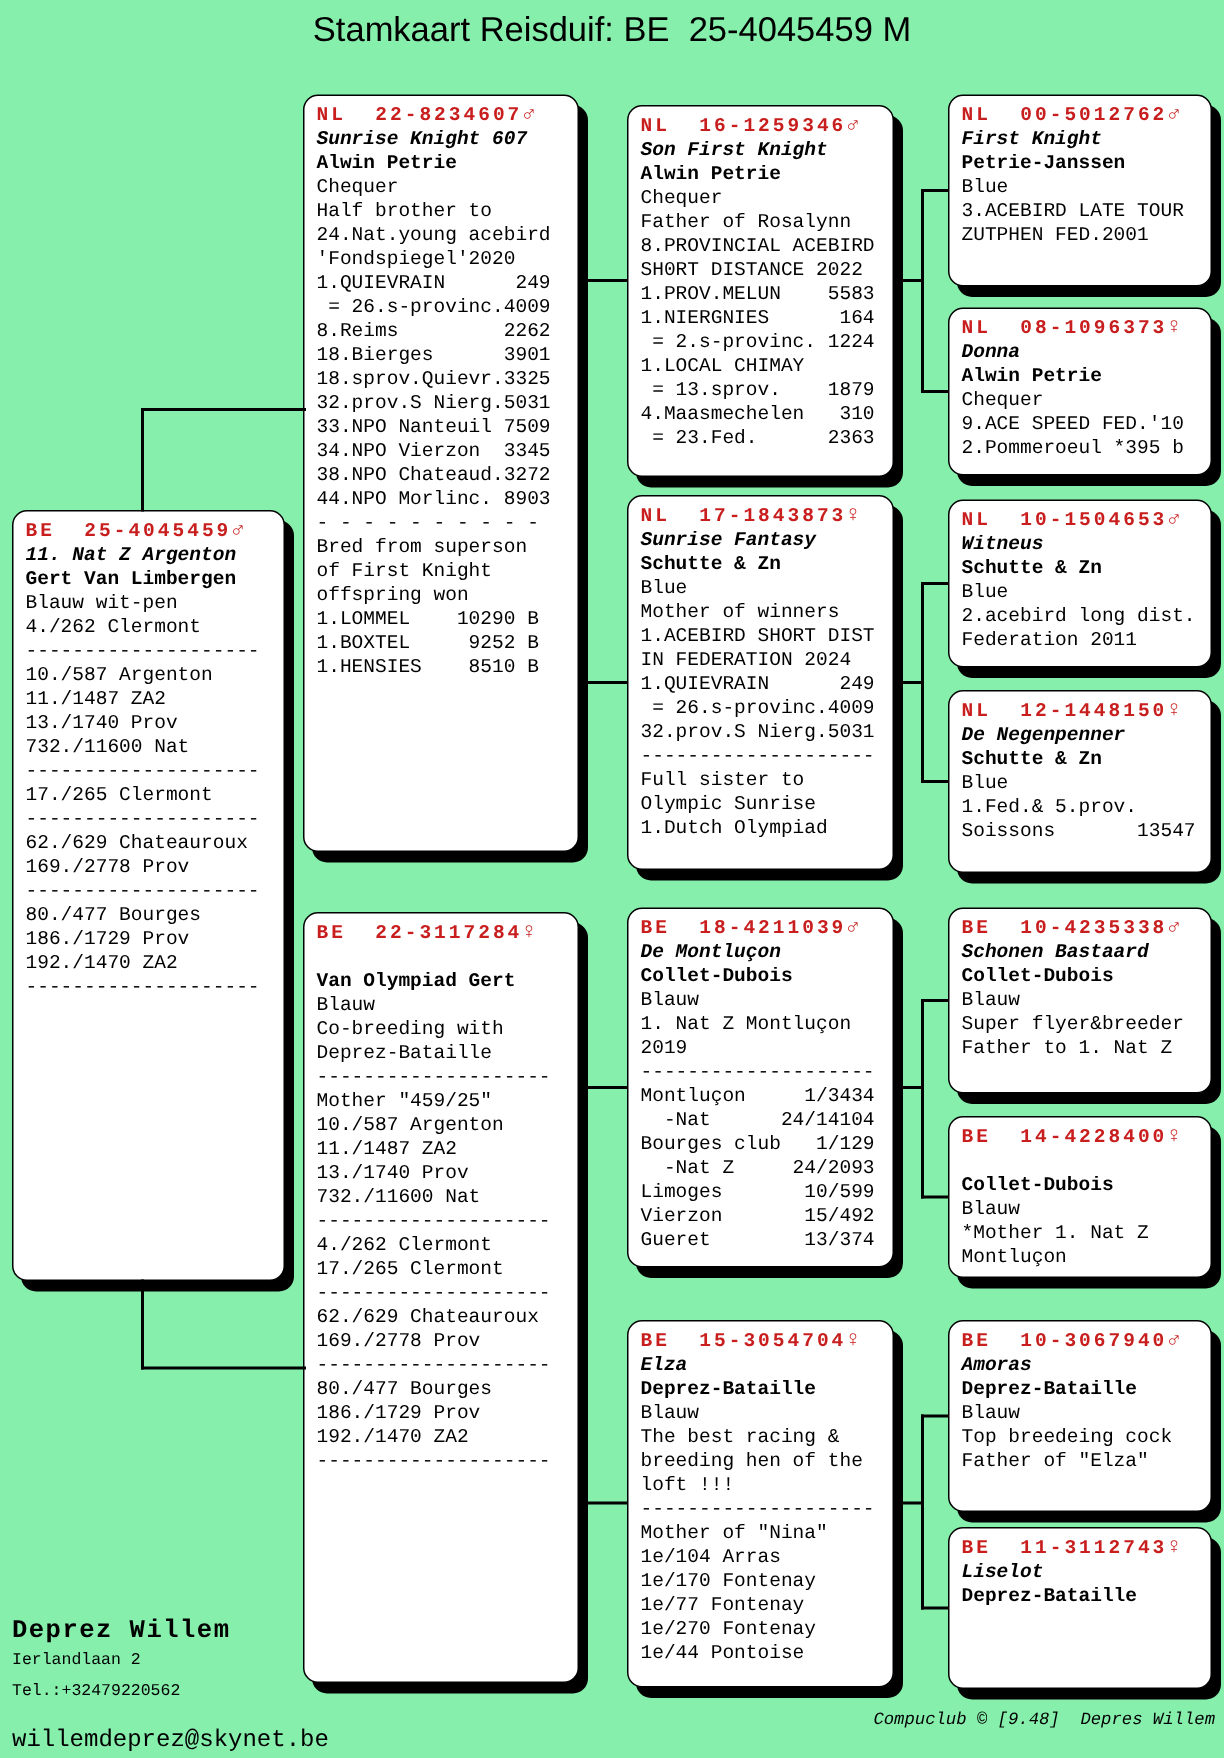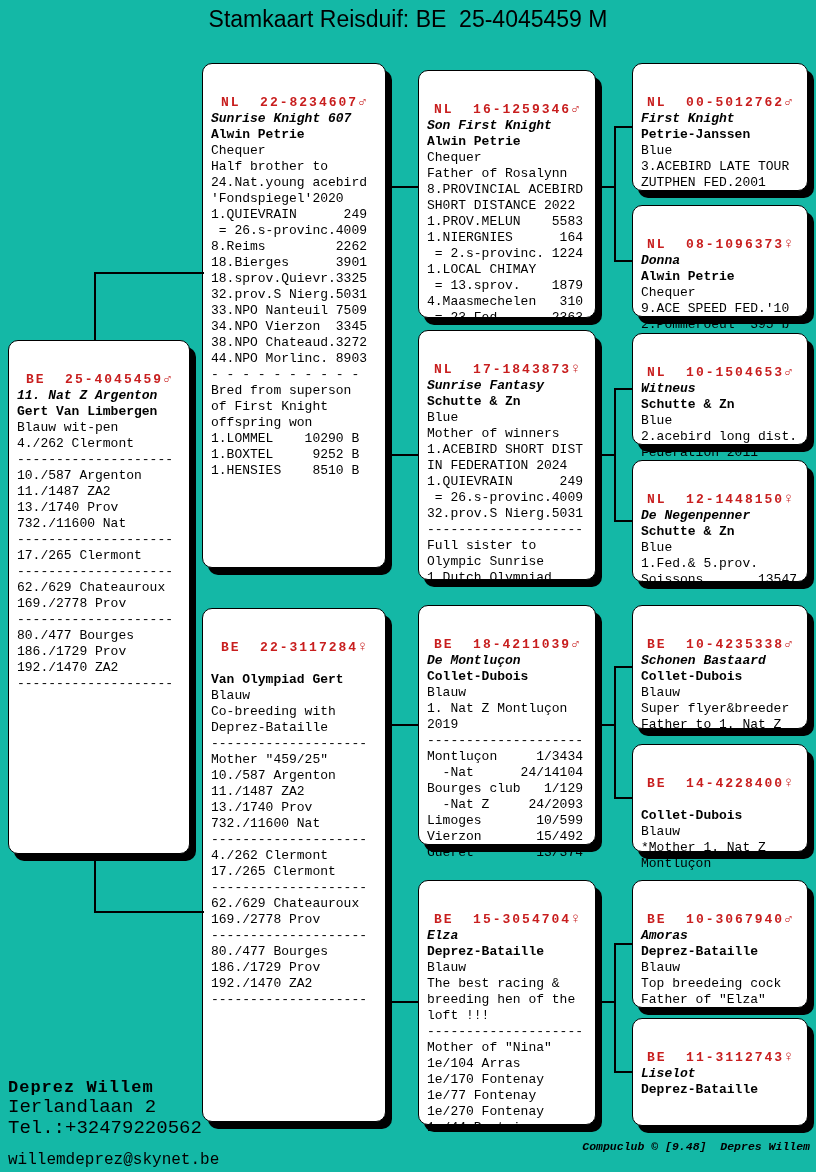--- a/index.html
+++ b/index.html
@@ -1,38 +1,38 @@
 <!DOCTYPE html>
 <html><head>
 <meta charset="utf-8">
 <style>
   html,body{margin:0;padding:0;background:#fff;}
-  .page{position:relative;width:816px;height:1172px;background:#14b8a6;overflow:hidden;
+  .page{position:relative;width:816px;height:1172px;background:#86efac;overflow:hidden;
         font-family:"Liberation Mono",monospace;color:#000;}
   .title{position:absolute;left:0;top:6px;width:816px;text-align:center;
          font-family:"Liberation Sans",sans-serif;font-size:23px;white-space:pre;}
   .box{position:absolute;background:#fff;border:1.5px solid #000;border-radius:10px;
        box-shadow:6px 7px 0 0 #000;padding:5px 8px;box-sizing:border-box;
        font-size:13px;line-height:16px;}
-  .hdr{display:flex;justify-content:center;align-items:flex-start;height:16px;margin-top:26px;}
+  .hdr{display:flex;justify-content:flex-start;align-items:flex-start;height:16px;}
   .ring{color:#c81e1e;font-weight:bold;letter-spacing:2px;white-space:pre;font-size:13px;}
   .sex{color:#c81e1e;font-weight:bold;font-size:15px;line-height:15px;}
   .pname{font-style:italic;font-weight:bold;white-space:pre;min-height:16px;}
   .fancier{font-weight:bold;white-space:pre;min-height:16px;}
   .details{margin:0;font-family:"Liberation Mono",monospace;font-size:13px;
            line-height:16px;white-space:pre;}
   .cl{position:absolute;background:#000;}
   .h{height:2px;}
   .v{width:2px;}
   .owner{position:absolute;left:8px;top:1033px;}
   .owner-name{font-weight:bold;font-size:17px;letter-spacing:1px;white-space:pre;margin-top:45px;}
-  .owner-line{font-size:19px;line-height:21px;white-space:pre;}
+  .owner-line{font-size:11px;line-height:21px;white-space:pre;}
   .owner-email{font-size:16px;margin-top:12px;white-space:pre;}
   .footer{position:absolute;right:6px;top:1140px;font-size:11.5px;font-style:italic;
-          font-weight:bold;white-space:pre;}
+          font-weight:normal;white-space:pre;}
 </style>
 </head>
 <body>
 
 <div class="page">
 
   <div class="title">Stamkaart Reisduif: BE  25-4045459 M</div>
 
   <div class="box" style="left:8px;top:340px;width:182px;height:514px">
     <div class="hdr">

